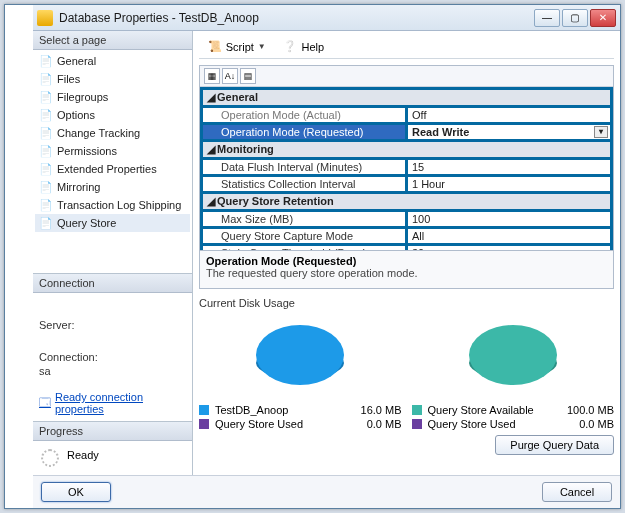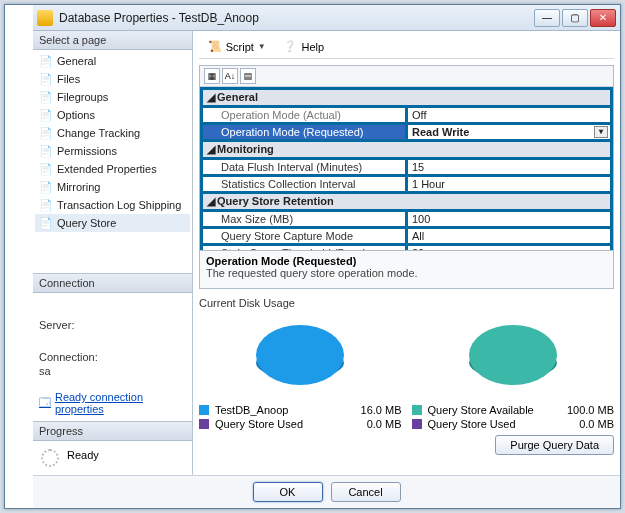--- a/index.html
+++ b/index.html
@@ -53,21 +53,21 @@
 .du-col { flex: 1; display: flex; flex-direction: column; align-items: center; }
 .pie { width: 120px; height: 90px; }
 .legend { width: 100%; }
 .legend-row { display: flex; align-items: center; gap: 6px; padding: 1px 0; }
 .swatch { width: 10px; height: 10px; }
 .legend-row .lbl { flex: 1; }
 .legend-row .val { width: 58px; text-align: right; }
 .purge-row { text-align: right; margin-top: 4px; }
 .btn { border: 1px solid #8a9ab0; background: linear-gradient(#fdfdff,#e4ecf6); padding: 3px 14px; border-radius: 3px; cursor: pointer; min-width: 70px; }
 .btn.primary { border-color: #3c6aa8; box-shadow: 0 0 2px #6a9ad8; }
-.footer { border-top: 1px solid #c8d0dc; padding: 6px 8px; display: flex; justify-content: center; gap: 8px; background: #f4f6fa; }
+.footer { border-top: 1px solid #c8d0dc; padding: 6px 8px; display: flex; justify-content: space-between; gap: 8px; background: #f4f6fa; }
 svg { display: block; }
 </style>
 </head>
 <body>
 
 <div class="window">
   <div class="titlebar">
     <div class="icon"></div>
     <div class="title">Database Properties - TestDB_Anoop</div>
     <div class="winbtns">

